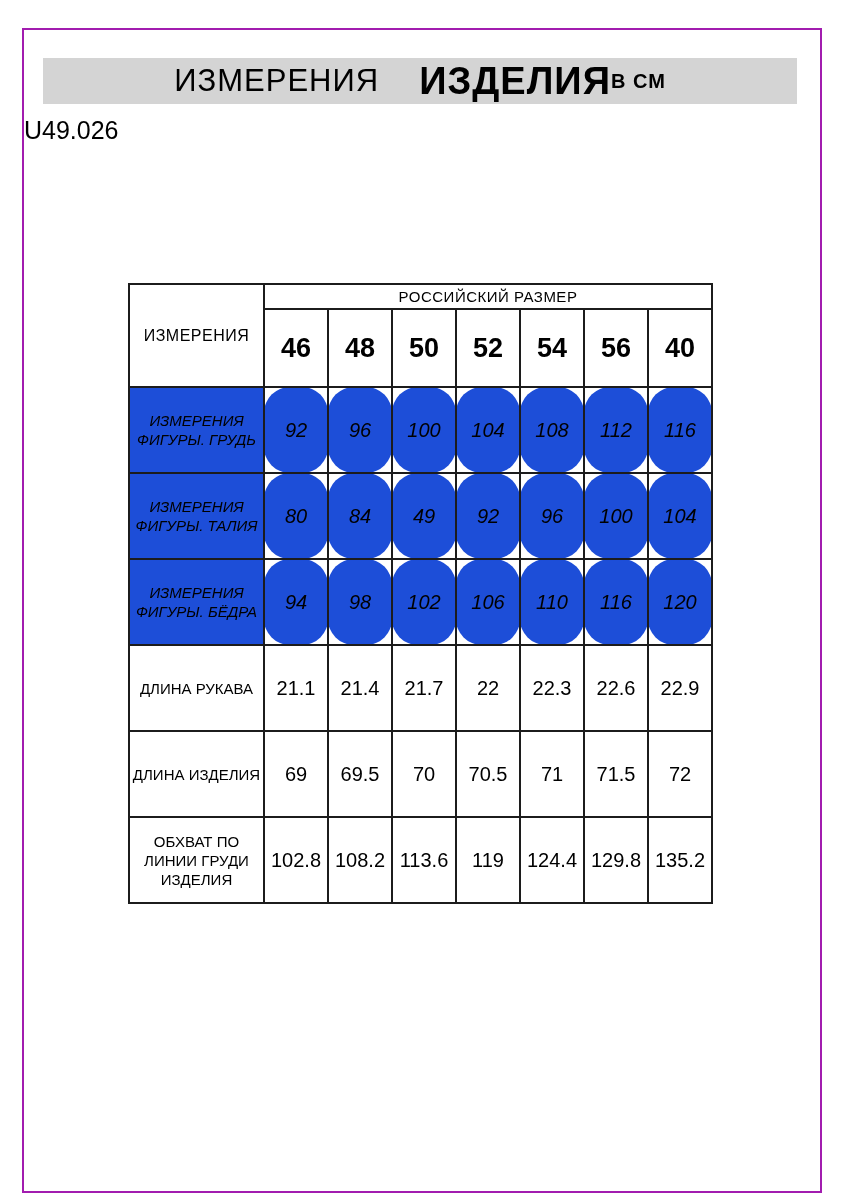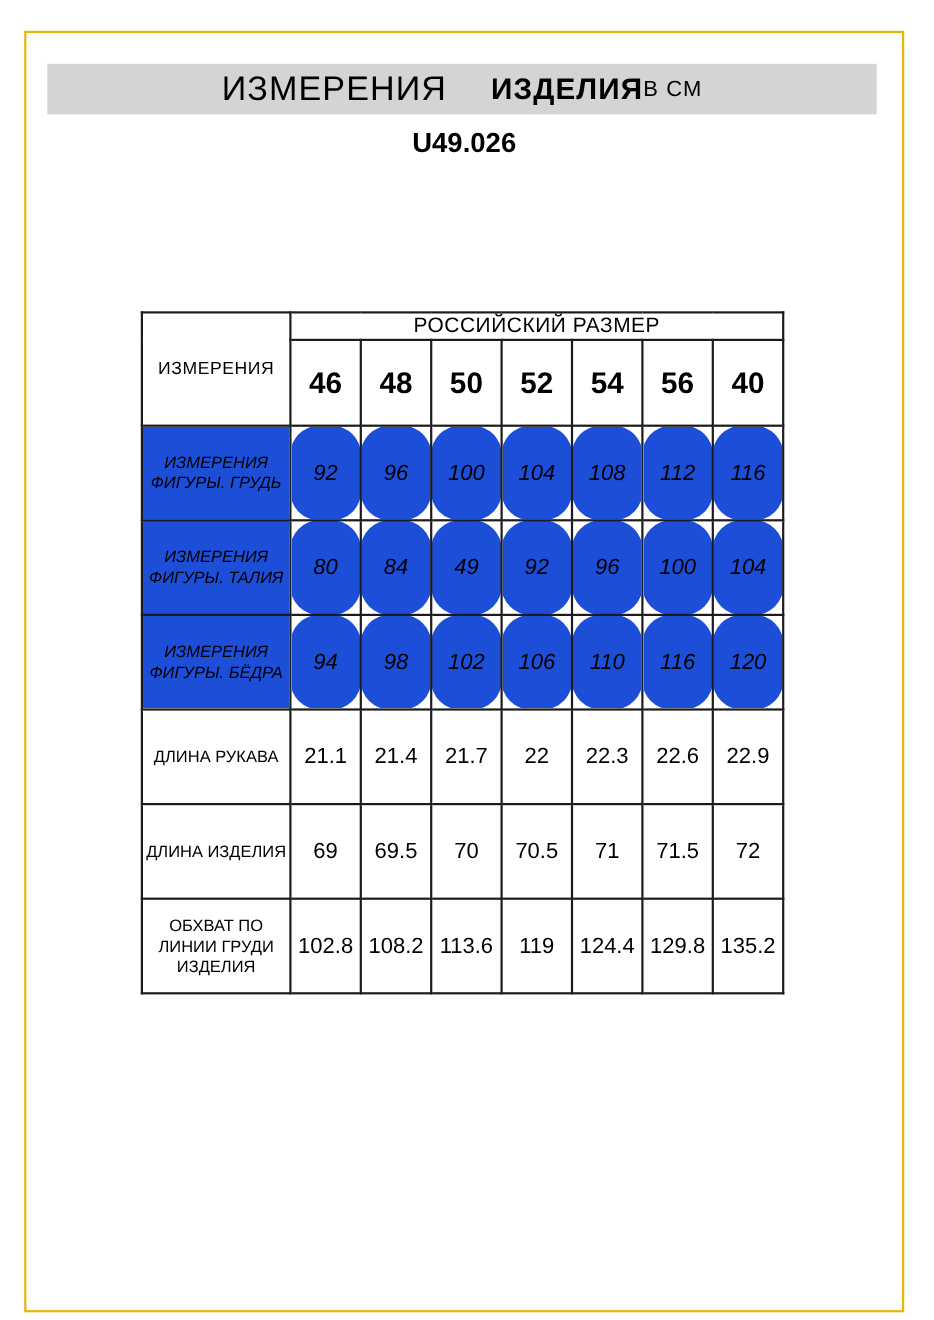--- a/index.html
+++ b/index.html
@@ -15,58 +15,57 @@
     height: 1200px;
     background: #ffffff;
     overflow: hidden;
   }
   .frame {
     position: absolute;
     left: 22px;
     top: 28px;
     width: 796px;
     height: 1161px;
-    border: 2px solid #eab308;
+    border: 2px solid #a21caf;
     background: #ffffff;
   }
   .title-bar {
     position: absolute;
     left: 19px;
     top: 28px;
     width: 754px;
     height: 46px;
     background: #d4d4d4;
     display: flex;
     align-items: center;
     justify-content: center;
   }
   .title-part1 {
     font-size: 31px;
     font-weight: 400;
     letter-spacing: 1px;
   }
   .title-part2 {
-    font-size: 27px;
+    font-size: 38px;
     font-weight: 700;
     letter-spacing: 1px;
     margin-left: 40px;
   }
   .title-unit {
     font-size: 20px;
-    font-weight: 400;
+    font-weight: 700;
     letter-spacing: 1px;
   }
   .product-code {
     position: absolute;
     left: 0;
     top: 86px;
     width: 100%;
-    text-align: center;
     font-size: 25px;
-    font-weight: 700;
+    font-weight: 400;
   }
   .note {
     position: absolute;
     left: 0;
     top: 118px;
     width: 100%;
     text-align: center;
     font-size: 20px;
     line-height: 22px;
     font-weight: 400;
@@ -87,21 +86,21 @@
     overflow: hidden;
   }
   tr.group-row { height: 25px; }
   tr.sizes-row { height: 78px; }
   tr.data-row  { height: 86px; }
   td.corner-cell {
     font-size: 16px;
     letter-spacing: 0.5px;
   }
   td.group-cell {
-    font-size: 19px;
+    font-size: 15px;
     letter-spacing: 0.5px;
   }
   tr.sizes-row td {
     font-size: 27px;
     font-weight: 900;
   }
   td.row-label {
     font-size: 15px;
     line-height: 19px;
     padding: 0 8px;

